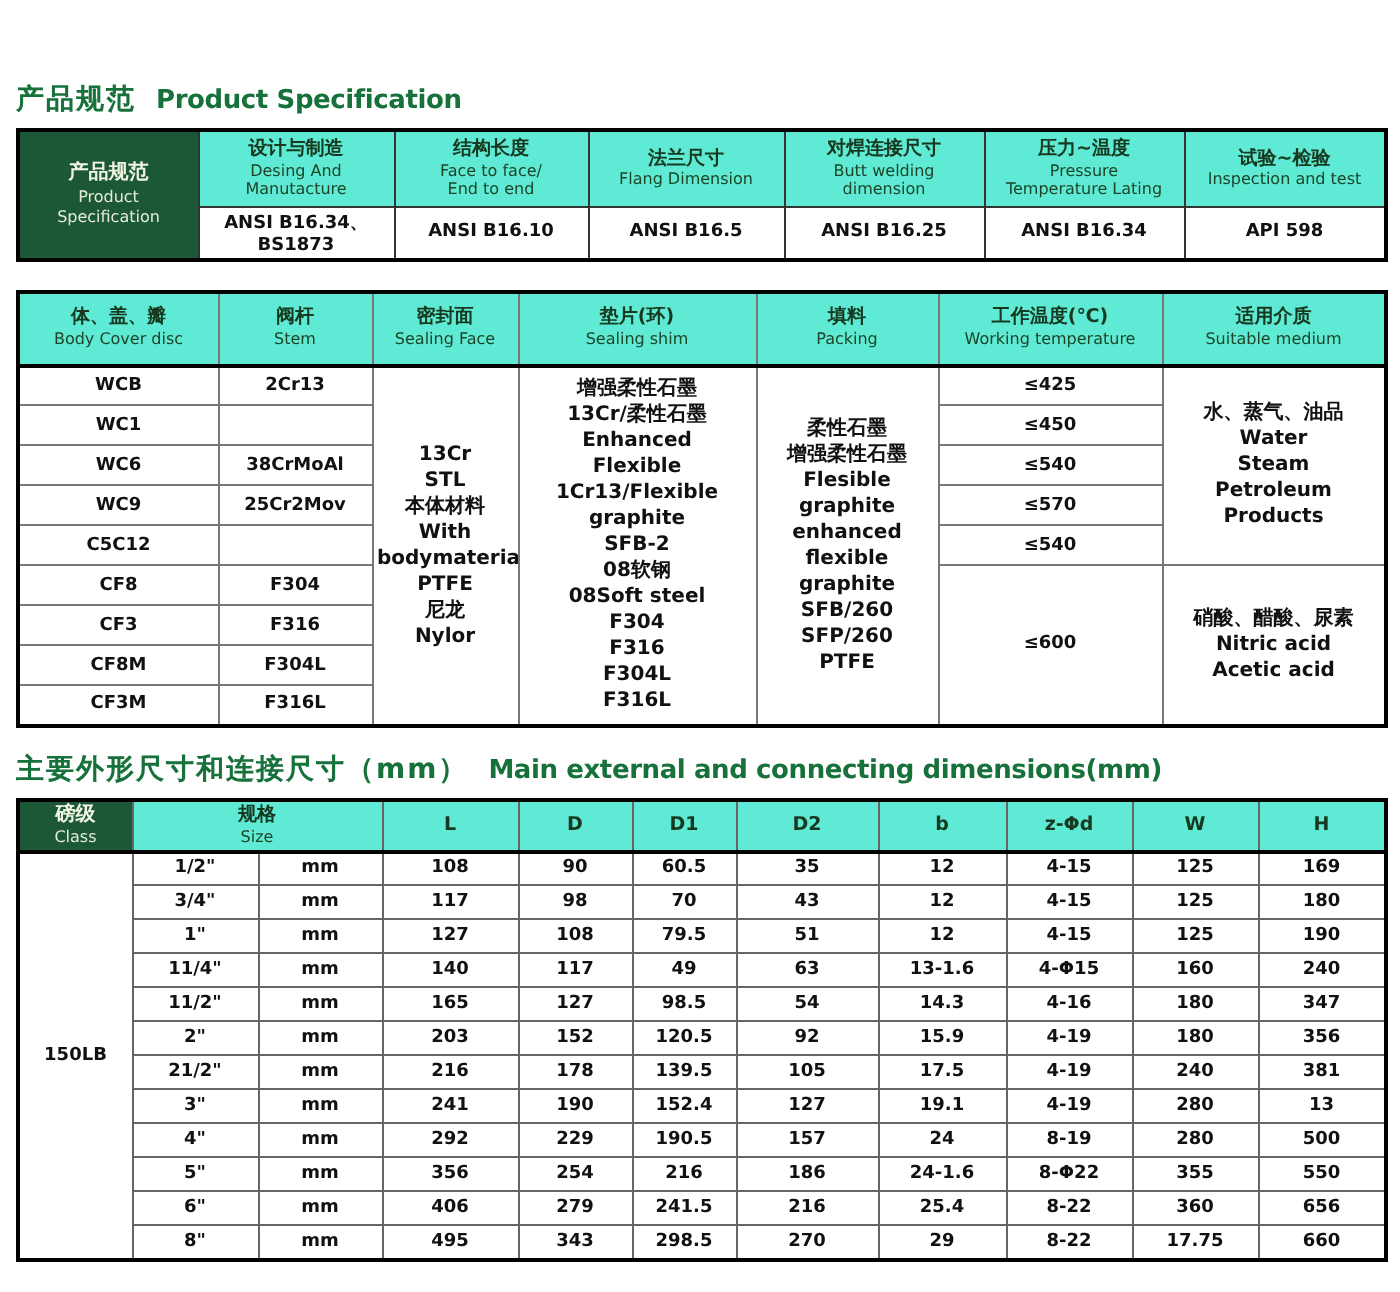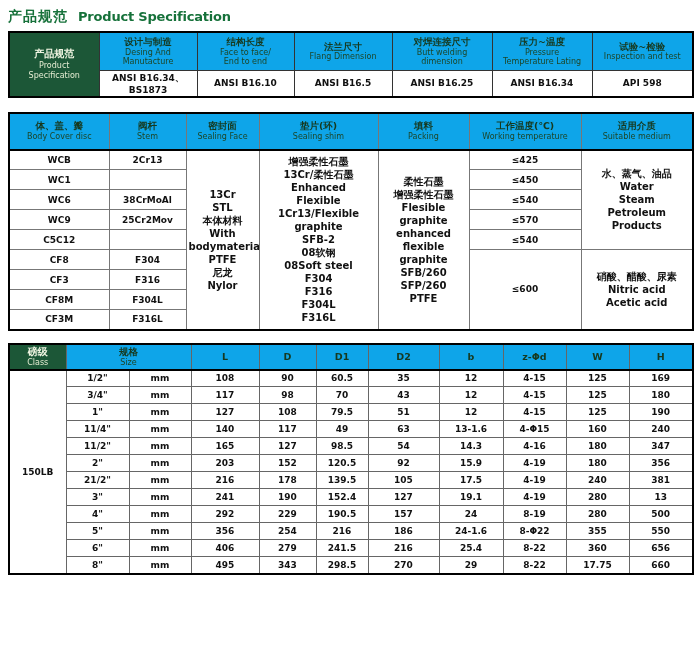--- a/index.html
+++ b/index.html
@@ -2,31 +2,31 @@
 <html><head>
 <meta charset="utf-8">
 <style>
   * { margin:0; padding:0; box-sizing:border-box; }
   html,body { background:#ffffff; }
   body {
     width:700px; height:646px;
     font-family:"DejaVu Sans","Liberation Sans",sans-serif;
     color:#111;
   }
-  .page { padding:8px 8px 0 8px; }
+  .page { padding:8px 8px 0 8px;margin-top:33px; }
 
   
   .sec-title { display:flex; align-items:baseline; gap:10px; color:#16713a; margin:0 0 5px 0; }
   .sec-title .zh { font-size:14px; font-weight:bold; letter-spacing:1px; }
   .sec-title .en { font-size:13px; font-weight:bold; letter-spacing:-0.2px; }
 
   table { border-collapse:collapse; table-layout:fixed; width:684px; }
   td, th { overflow:hidden; text-align:center; vertical-align:middle; padding:1px 2px; }
 
-  .light { background:#0ea5e9; }
+  .light { background:#5eead4; }
   .dark  { background:#1c5737; color:#edf3dc; }
 
   .hzh { font-size:9.5px; font-weight:bold; color:#16391f; line-height:1.25; }
   .hen { font-size:8px;  font-weight:normal; color:#1d4527; line-height:1.2; }
   .dark .hzh { color:#f0f5e2; font-size:10px; }
   .dark .hen { color:#e4ecd2; }
 
   .val { font-size:9px; font-weight:600; color:#111; }
   .pre { white-space:pre-line; }
   .ml  { font-size:10px; font-weight:600; line-height:1.3; white-space:pre-line; }
@@ -239,20 +239,24 @@
         <td class="val">CF8M</td>
         <td class="val">F304L</td>
       </tr>
       <tr>
         <td class="val">CF3M</td>
         <td class="val">F316L</td>
       </tr>
     </tbody>
   </table>
 
+  <div class="sec-title">
+    <span class="zh">主要外形尺寸和连接尺寸（mm）</span>
+    <span class="en">Main external and connecting dimensions(mm)</span>
+  </div>
 
   <table class="t3">
     <colgroup>
       <col style="width:57px">
         <col style="width:63px">
         <col style="width:62px">
         <col style="width:68px">
       <col style="width:57px">
         <col style="width:52px">
         <col style="width:71px">

